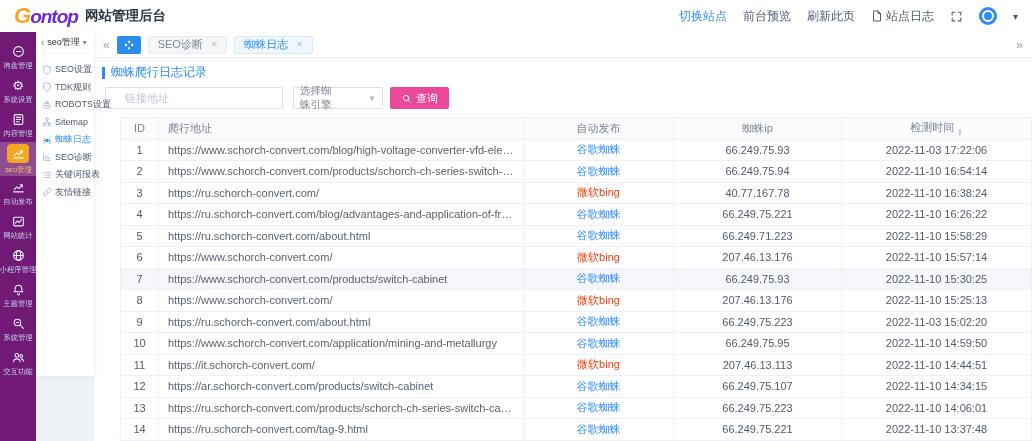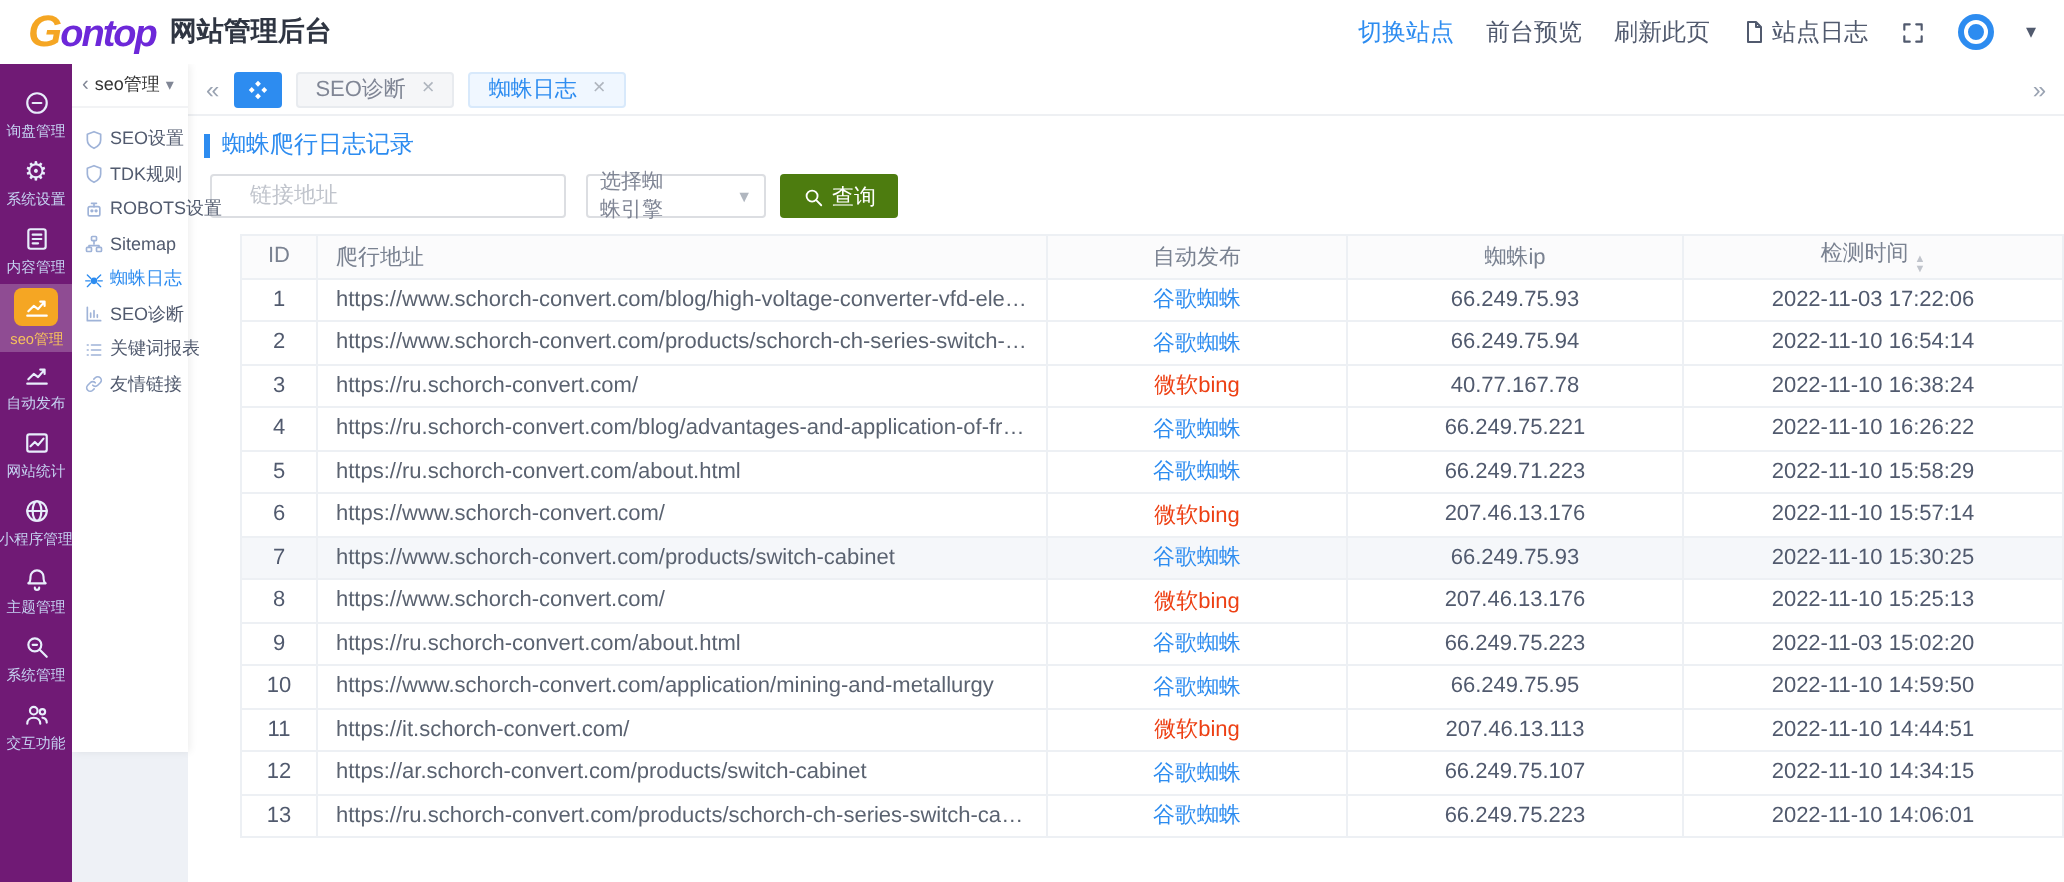--- a/index.html
+++ b/index.html
@@ -56,21 +56,21 @@
 
   
   .card { position:absolute; left:94px; top:58px; right:0; bottom:0; background:#fff; padding:7px 0 0 8px; overflow:hidden; }
   .page-title { display:flex; align-items:center; gap:6px; font-size:12px; color:#2d8cf0; height:15px; }
   .title-bar { width:3px; height:12px; background:#2d8cf0; flex:none; }
   .search-row { display:flex; align-items:center; margin:7px 0 0 3px; }
   .search-input { width:178px; height:22px; border:1px solid #dcdee2; border-radius:2px; font-size:11px; padding:0 19px; color:#515a6e; outline:none; font-family:inherit; }
   .search-input::placeholder { color:#c0c4cc; }
   .engine-select { width:90px; height:22px; border:1px solid #dcdee2; border-radius:2px; display:flex; align-items:center; justify-content:space-between; padding:0 6px; font-size:10.5px; color:#808695; cursor:pointer; margin-left:10px;gap:28px; }
   .select-caret { font-size:8px; color:#b0b6bf; }
-  .search-btn { height:22px; background:#4d7c0f; color:#fff; border:none; border-radius:2px; font-size:11px; display:flex; align-items:center; gap:4px; padding:0 11px; cursor:pointer; margin-left:7px; font-family:inherit; }
+  .search-btn { height:22px; background:#ec4899; color:#fff; border:none; border-radius:2px; font-size:11px; display:flex; align-items:center; gap:4px; padding:0 11px; cursor:pointer; margin-left:7px; font-family:inherit; }
   .search-btn svg { width:11px; height:11px; display:block; }
 
   .log-table { margin:8px 0 0 18px; width:calc(100% - 18px); border-collapse:collapse; font-size:11px; table-layout:fixed; }
   .log-table th, .log-table td { border:1px solid #edf0f4; height:21.5px; padding:0 9px; color:#515a6e; font-weight:normal; overflow:hidden; white-space:nowrap; }
   .log-table thead th { background:#fbfbfc; color:#7a8291; text-align:center; }
   .log-table thead th.col-url { text-align:left; }
   td.cell-id, td.cell-center { text-align:center; }
   td.cell-url { text-align:left; color:#5a6270; text-overflow:ellipsis; }
   tr.highlight td { background:#f5f7fa; }
   .engine-google { color:#2d8cf0; }
@@ -430,15 +430,22 @@
           <td class="cell-center">66.249.75.107</td>
           <td class="cell-center">2022-11-10 14:34:15</td>
         </tr>
         <tr>
           <td class="cell-id">13</td>
           <td class="cell-url">https://ru.schorch-convert.com/products/schorch-ch-series-switch-cabinet.html</td>
           <td class="cell-center"><span class="engine-google">谷歌蜘蛛</span></td>
           <td class="cell-center">66.249.75.223</td>
           <td class="cell-center">2022-11-10 14:06:01</td>
         </tr>
+        <tr>
+          <td class="cell-id">14</td>
+          <td class="cell-url">https://ru.schorch-convert.com/tag-9.html</td>
+          <td class="cell-center"><span class="engine-google">谷歌蜘蛛</span></td>
+          <td class="cell-center">66.249.75.221</td>
+          <td class="cell-center">2022-11-10 13:37:48</td>
+        </tr>
       </tbody>
   </table>
 </div>
 
 </body></html>

